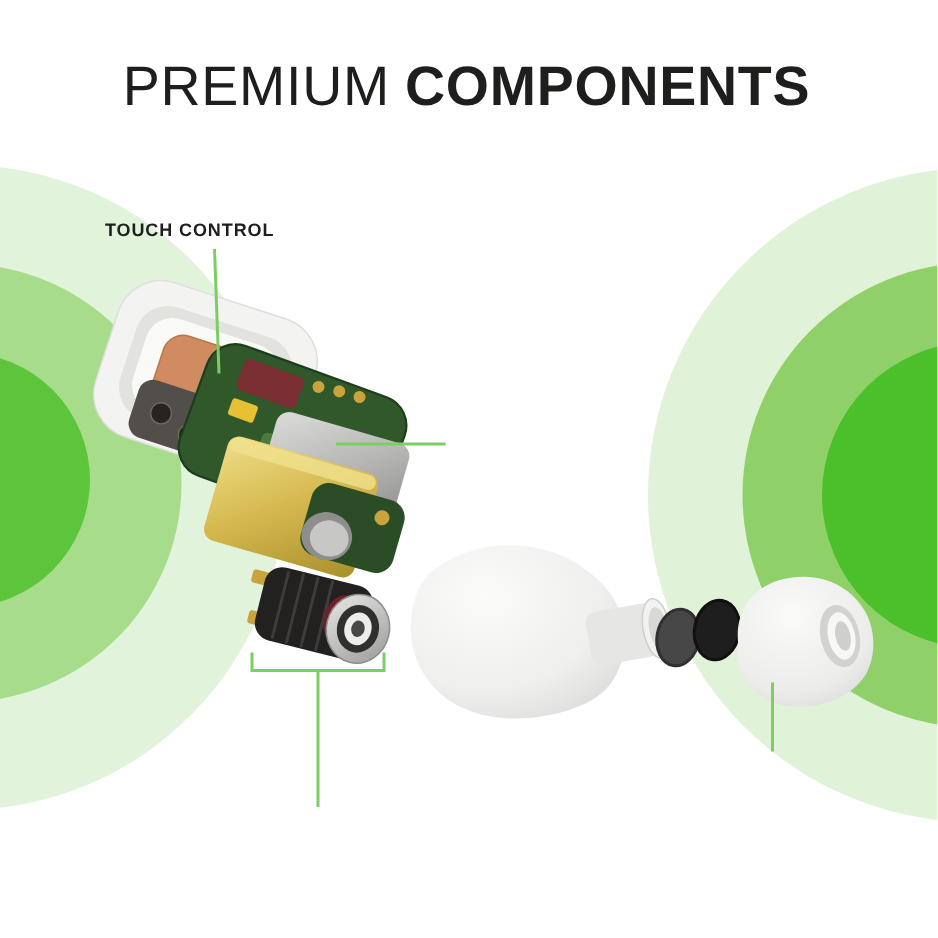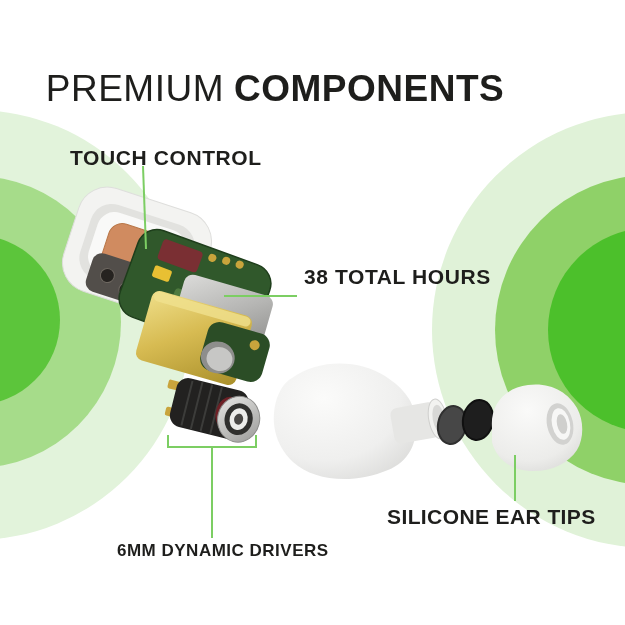--- a/index.html
+++ b/index.html
@@ -5,30 +5,30 @@
   html,body{margin:0;padding:0;background:#fff;}
   .canvas{
     position:relative;
     width:625px;height:625px;
     background:#fff;
     overflow:hidden;
     font-family:"Liberation Sans", sans-serif;
   }
   .bg-svg{position:absolute;left:0;top:0;}
   .title{
-    position:absolute;left:0;top:68px;width:550px;
+    position:absolute;left:0;top:37px;width:550px;
     text-align:center;
     font-size:37px;letter-spacing:.5px;
-    color:#1e1e1c;white-space:nowrap;
+    color:#1e1e1c;white-space:nowrap;padding-left:36px;
   }
   .title .reg{font-weight:400;}
   .title .bold{font-weight:700;margin-left:10px;}
   .lbl{
     position:absolute;
-    font-weight:700;font-size:21px;line-height:1;
+    font-weight:700;font-size:12px;line-height:1;
     letter-spacing:.6px;color:#1e1e1c;white-space:nowrap;
   }
   .lbl-touch{left:70px;top:147px;}
   .lbl-mics{left:236px;top:192px;}
   .lbl-playtime{left:304px;top:268px;line-height:18px;}
   .lbl-tips{left:387px;top:506px;letter-spacing:.4px;}
   .lbl-drivers{left:117px;top:542px;font-size:17px;letter-spacing:.5px;}
 </style>
 </head>
 <body>
@@ -161,20 +161,17 @@
   </svg>
 
   <div class="title">
     <span class="reg">PREMIUM</span><span class="bold">COMPONENTS</span>
   </div>
 
   <div class="lbl lbl-touch">TOUCH CONTROL</div>
 
 
   <div class="lbl lbl-playtime">
-    <div>38 TOTAL HOURS</div>
   </div>
 
-  <div class="lbl lbl-tips">SILICONE EAR TIPS</div>
 
-  <div class="lbl lbl-drivers">6MM DYNAMIC DRIVERS</div>
 
 </div>
 
 </body></html>

